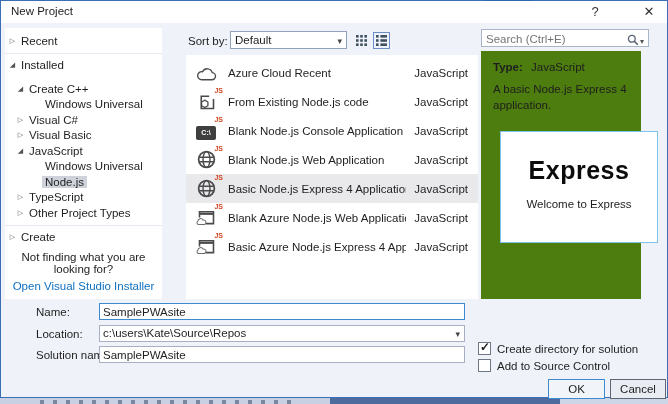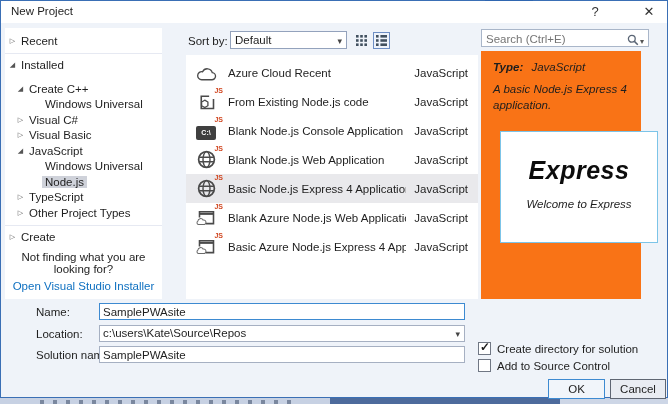--- a/index.html
+++ b/index.html
@@ -54,21 +54,21 @@
   .js-badge { position: absolute; top: -3px; right: -5px; font-size: 7px; font-weight: bold; color: #d0451f; line-height: 1; }
   .console-chip { width: 20px; height: 14px; margin-top: 4px; background: #3f3f3f; color: #fff; font-size: 7px; font-weight: bold; display: flex; align-items: center; justify-content: center; border-radius: 2px; }
   .t-name { flex: 1; white-space: nowrap; overflow: hidden; }
   .t-lang { flex: none; margin-left: auto; padding-left: 8px; }
 
   
   .search-box { position: absolute; left: 480px; top: 28px; width: 168px; height: 18px; background: #fff; border: 1px solid #a9b6c9; display: flex; align-items: flex-end; }
   .search-input { flex: 1; min-width: 0; border: none; outline: none; background: transparent; font: inherit; color: #707a86; padding-left: 4px; height: 14px; }
   .search-mag { flex: none; display: flex; align-items: center; padding: 0 1px 0 2px; }
   .search-caret { flex: none; font-size: 8px; color: #555; padding-right: 4px; }
-  .right-panel { position: absolute; left: 480px; top: 50px; width: 160px; height: 248px; background: #f97316; font-style: italic; }
+  .right-panel { position: absolute; left: 480px; top: 50px; width: 160px; height: 248px; background: #4d7c0f; }
   .type-row { position: absolute; left: 12px; top: 10px; }
   .type-row .b { font-weight: bold; margin-right: 5px; }
   .desc { position: absolute; left: 12px; top: 31px; width: 164px; line-height: 1.35; }
   .preview { position: absolute; left: 19px; top: 80px; width: 158px; height: 112px; border: 1px solid #7cc4e8; background: #fff; text-align: center; }
   .preview-title { margin-top: 24px; font-size: 25px; font-weight: bold; color: #0c0c0c; letter-spacing: 0.5px; }
   .preview-sub { margin-top: 13px; font-size: 11.5px; }
 
   
   .f-label { position: absolute; left: 35px; }
   .lbl-name { top: 305px; } .lbl-loc { top: 327px; } .lbl-sol { top: 348px; }

